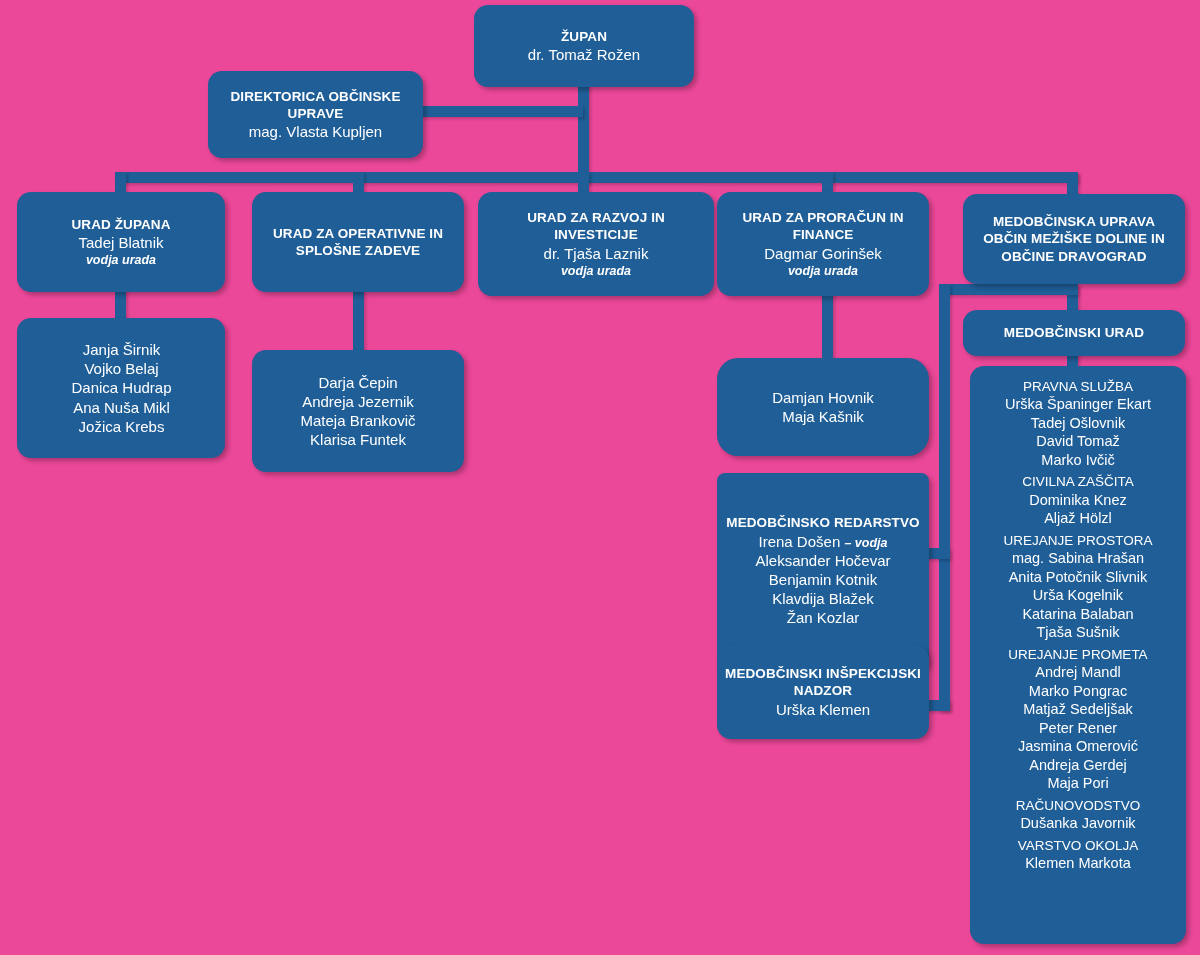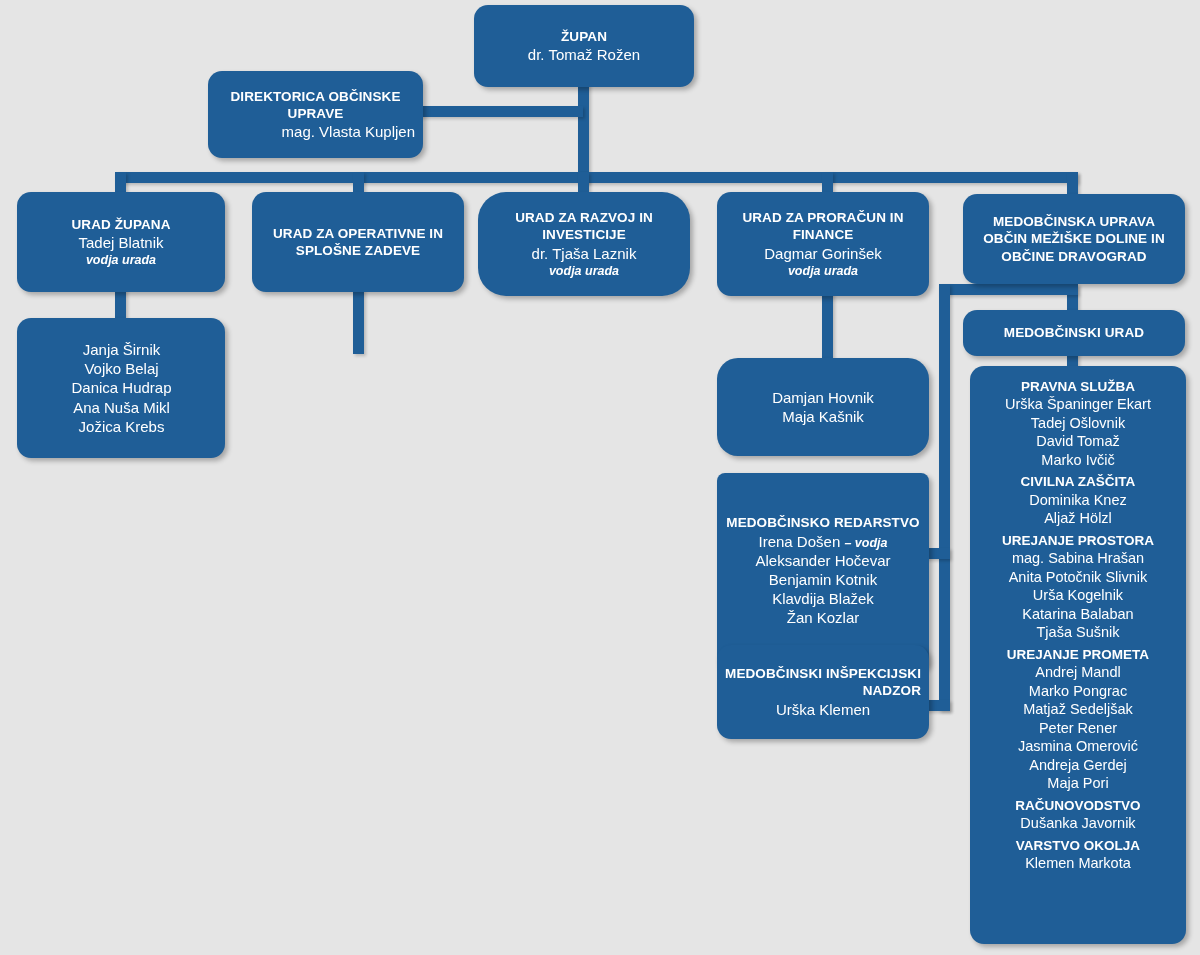--- a/index.html
+++ b/index.html
@@ -5,21 +5,21 @@
   * { box-sizing: border-box; }
   html, body {
     margin: 0; padding: 0;
     background: #ffffff;
     font-family: "Liberation Sans", sans-serif;
   }
   #chart {
     position: relative;
     width: 1200px;
     height: 955px;
-    background: #e5e5e5;
+    background: #ec4899;
     overflow: hidden;
   }
   
   .conn {
     position: absolute;
     background: #1F5E97;
     box-shadow: 2px 2px 3px rgba(0,0,0,0.20);
   }
   
   .box {
@@ -52,21 +52,21 @@
     font-weight: bold;
   }
   .box .nm .lead {
     font-size: 12.5px;
     font-style: italic;
     font-weight: bold;
   }
   
   .box.listbox { justify-content: flex-start; padding-top: 12px; }
   .grp-title {
-    font-weight: bold;
+    font-weight: normal;
     font-size: 13.5px;
     margin-top: 4px;
   }
   .grp-title:first-child { margin-top: 0; }
   .grp-name { font-size: 14.5px; }
 </style>
 </head>
 <body>
 
 <div id="chart">
@@ -96,21 +96,21 @@
   <div class="conn" style="left:939px; top:284px; width:139px; height:11px;"></div>
   <div class="conn" style="left:939px; top:284px; width:11px; height:427px;"></div>
   <div class="conn" style="left:922px; top:548px; width:28px; height:11px;"></div>
   <div class="conn" style="left:908px; top:700px; width:42px; height:11px;"></div>
 
   <div class="box" style="left:474px; top:5px; width:220px; height:82px;">
     <div class="ttl">ŽUPAN</div>
     <div class="nm">dr. Tomaž Rožen</div>
   </div>
 
-  <div class="box" style="left:208px; top:71px; width:215px; height:87px;align-items:flex-end;">
+  <div class="box" style="left:208px; top:71px; width:215px; height:87px;">
     <div class="ttl">DIREKTORICA OBČINSKE UPRAVE</div>
     <div class="nm">mag. Vlasta Kupljen</div>
   </div>
 
   <div class="box" style="left:17px; top:192px; width:208px; height:100px;">
     <div class="ttl">URAD ŽUPANA</div>
     <div class="nm">Tadej Blatnik</div>
     <div class="sub">vodja urada</div>
   </div>
 
@@ -121,22 +121,30 @@
         <div>Danica Hudrap</div>
         <div>Ana Nuša Mikl</div>
         <div>Jožica Krebs</div>
       </div>
   </div>
 
   <div class="box" style="left:252px; top:192px; width:212px; height:100px;">
     <div class="ttl">URAD ZA OPERATIVNE IN SPLOŠNE ZADEVE</div>
   </div>
 
-
-  <div class="box" style="left:478px; top:192px; width:212px; height:104px;border-radius:28px;">
+  <div class="box" style="left:252px; top:350px; width:212px; height:122px;">
+    <div class="nm" id="urad-operativne-staff">
+        <div>Darja Čepin</div>
+        <div>Andreja Jezernik</div>
+        <div>Mateja Brankovič</div>
+        <div>Klarisa Funtek</div>
+      </div>
+  </div>
+
+  <div class="box" style="left:478px; top:192px; width:236px; height:104px;">
     <div class="ttl">URAD ZA RAZVOJ IN INVESTICIJE</div>
     <div class="nm">dr. Tjaša Laznik</div>
     <div class="sub">vodja urada</div>
   </div>
 
   <div class="box" style="left:717px; top:192px; width:212px; height:104px;justify-content:center;">
     <div class="ttl">URAD ZA PRORAČUN IN FINANCE</div>
     <div class="nm">Dagmar Gorinšek</div>
     <div class="sub">vodja urada</div>
   </div>
@@ -155,21 +163,21 @@
       <span class="lead">– vodja</span>
     </div>
     <div class="nm" id="redarstvo-staff">
         <div>Aleksander Hočevar</div>
         <div>Benjamin Kotnik</div>
         <div>Klavdija Blažek</div>
         <div>Žan Kozlar</div>
       </div>
   </div>
 
-  <div class="box" style="left:717px; top:645px; width:212px; height:94px;text-align:right;">
+  <div class="box" style="left:717px; top:645px; width:212px; height:94px;">
     <div class="ttl">MEDOBČINSKI INŠPEKCIJSKI NADZOR</div>
     <div class="nm" id="inspekcijski-staff">
         <div>Urška Klemen</div>
       </div>
   </div>
 
   <div class="box" style="left:963px; top:194px; width:222px; height:90px;">
     <div class="ttl">MEDOBČINSKA UPRAVA OBČIN MEŽIŠKE DOLINE IN OBČINE DRAVOGRAD</div>
   </div>
 

